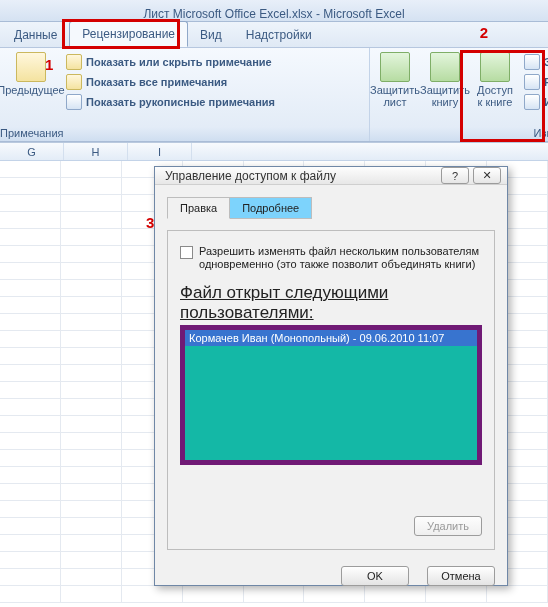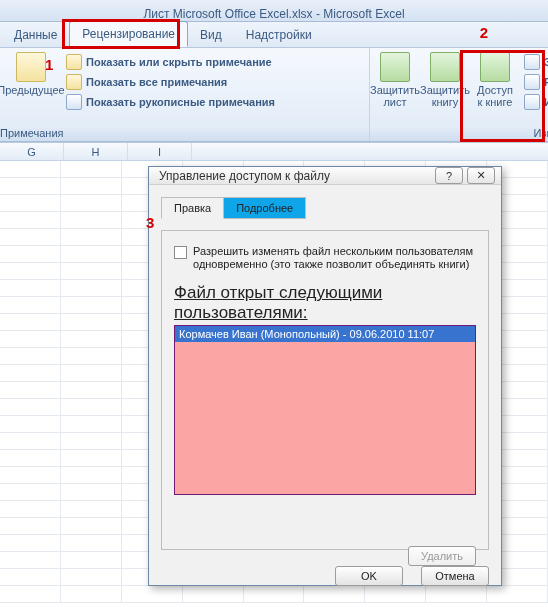--- a/index.html
+++ b/index.html
@@ -38,35 +38,35 @@
 
   
   .sheet { position:relative; background:#fff; height:465px; border-top:1px solid #b9c9de;}
   .colheads { display:flex; height:18px; background:linear-gradient(#f7fafd,#e3ecf7); border-bottom:1px solid #c3d3e8;}
   .colheads div { width:64px; text-align:center; color:#3b5a82; font-size:11px; border-right:1px solid #d3dfee; line-height:18px;}
   .gridrow { display:flex; height:17px;}
   .gridrow div { width:64px; border-right:1px solid #e4e9f0; border-bottom:1px solid #e4e9f0;}
   .gridrows { position:relative; }
 
   
-  .dialog { position:absolute; left:148px; top:166px; width:354px; height:420px; background:#f1f1f1; border:1px solid #6f87a6; box-shadow:3px 3px 8px rgba(0,0,0,.3); z-index:15; display:flex; flex-direction:column;}
+  .dialog { position:absolute; left:154px; top:166px; width:354px; height:420px; background:#f1f1f1; border:1px solid #6f87a6; box-shadow:3px 3px 8px rgba(0,0,0,.3); z-index:15; display:flex; flex-direction:column;}
   .dlg-title { height:28px; background:linear-gradient(#fdfdfd,#e7e7e7); display:flex; align-items:center; padding:0 6px 0 10px; color:#333; font-size:12px; border-bottom:1px solid #cfcfcf;}
   .dlg-title .spacer { flex:1;}
   .win-btn{ width:28px;height:17px;border:1px solid #9b9b9b;border-radius:3px;display:flex;align-items:center;justify-content:center;background:linear-gradient(#fff,#e6e6e6);margin-left:4px;cursor:pointer;font-size:11px;color:#333;}
   .dlg-body { flex:1; padding:12px 12px 8px; position:relative;}
   .tabbar { display:flex; margin-bottom:12px; }
-  .dtab { padding:4px 12px; font-size:11px; border:1px solid #bdbdbd; background:#0ea5e9; position:relative; cursor:pointer; color:#222;}
+  .dtab { padding:4px 12px; font-size:11px; border:1px solid #bdbdbd; background:#7dd3fc; position:relative; cursor:pointer; color:#222;}
   .dtab.active { background:#f1f1f1; border-bottom-color:#f1f1f1; z-index:2;}
   .dtab:not(.active){ border-left:none;}
   .tabpanel { border:1px solid #bdbdbd; margin-top:-1px; padding:14px 12px 10px; height:320px; position:relative; background:#f1f1f1;}
   .chk-row { display:flex; align-items:flex-start; font-size:11px; color:#222;}
   .chk { width:13px;height:13px;border:1px solid #8a8a8a;background:#fff;margin-right:6px;flex:none;margin-top:1px;cursor:pointer;}
   .chk-label { line-height:13px; }
   .openlabel { margin-top:12px; font-size:17px; text-decoration:underline; color:#222;}
-  .listbox { margin-top:2px; border:1px solid #701a75; background:#fca5a5; height:170px; overflow:hidden;}
+  .listbox { margin-top:2px; border:5px solid #701a75; background:#14b8a6; height:140px; overflow:hidden;}
   .listitem { background:#3874cf; color:#fff; font-size:11px; padding:2px 4px; }
   .del-row { display:flex; justify-content:flex-end; margin-top:6px;}
   .btn { min-width:68px; padding:3px 10px; font-size:11px; border:1px solid #9c9c9c; background:linear-gradient(#fff,#e4e4e4); border-radius:3px; cursor:pointer; color:#222;}
   .btn.disabled { color:#9a9a9a; cursor:default; background:linear-gradient(#fdfdfd,#efefef);margin-top:45px; }
   .dlg-foot { display:flex; justify-content:flex-end; padding:8px 12px 12px; gap:18px;}
 
   
   .ic, .sic { display:inline-block; border:1px solid #8fa8c9; border-radius:2px; background:linear-gradient(#fff,#d6e4f4);}
   .ic.green { background:linear-gradient(#e3f5dc,#b6dca2); border-color:#7fae67;}
   .ic.yellow { background:linear-gradient(#fff7dd,#f4e3a0); border-color:#cbb85e;}

